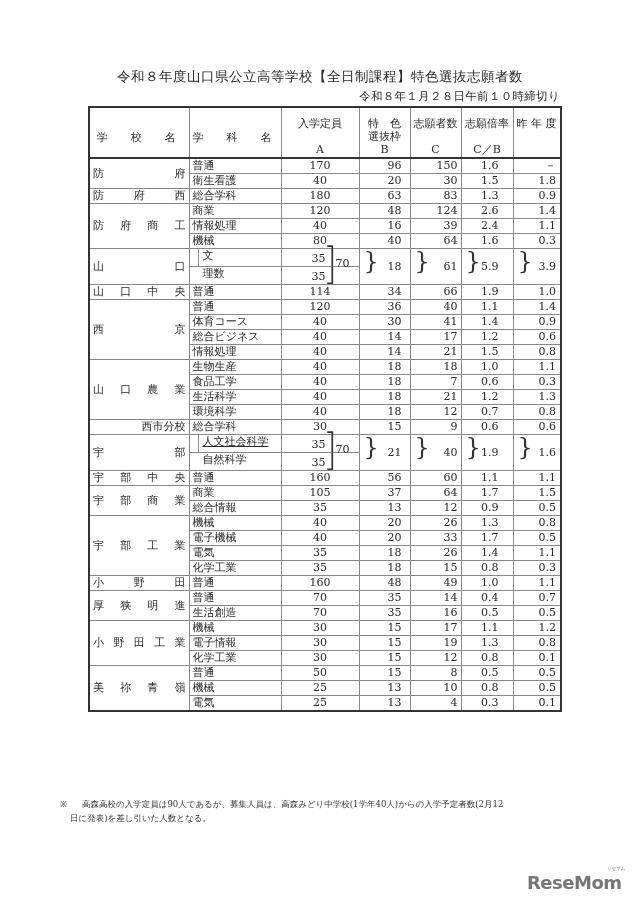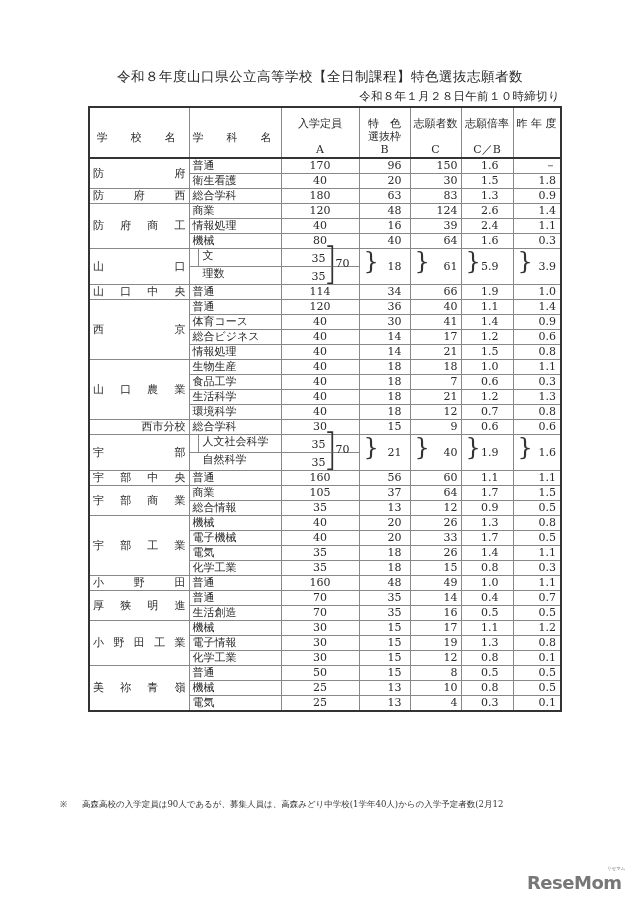--- a/index.html
+++ b/index.html
@@ -287,21 +287,21 @@
       <tr>
         <td class="school" rowspan="2">
           <div class="school-inner">
             <span>宇</span>
             <span>部</span>
           </div>
         </td>
         <td class="dept" style="padding: 0px; border-bottom: 1px solid rgb(136, 136, 136);">
           <div class="sub" style="position: relative;">
             <div class="vtag" style="writing-mode: vertical-rl; height: 28px; position: absolute;">文理探究</div>
-            <span style="padding-left: 13px;">人文社会科学</span>
+            <span style="padding-left: 13px; text-decoration: underline;">人文社会科学</span>
           </div>
         </td>
         <td class="numr" style="text-align: left; padding-left: 0px; position: relative; overflow: visible;"><span style="display: inline-block; width: 44px; text-align: right;">35</span><span class="brace">⎤</span><span style="position: absolute; left: 54px; top: 8px;">70</span></td>
         <td class="numr" rowspan="2" style="padding-right: 8px; position: relative;"><span class="brace" style="position: absolute; left: 4px; top: 5px; font-size: 24px; font-weight: 100;">}</span><span>21</span></td>
         <td class="numr" rowspan="2" style="position: relative;"><span class="brace" style="position: absolute; left: 4px; top: 5px; font-size: 24px; font-weight: 100;">}</span><span>40</span></td>
         <td class="numr" rowspan="2" style="padding-right: 14px; position: relative;"><span class="brace" style="position: absolute; left: 4px; top: 5px; font-size: 24px; font-weight: 100;">}</span><span>1.9</span></td>
         <td class="numr" rowspan="2" style="padding-right: 4px; position: relative;"><span class="brace" style="position: absolute; left: 4px; top: 5px; font-size: 24px; font-weight: 100;">}</span><span>1.6</span></td>
       </tr>
       <tr>
         <td class="dept" style="padding: 0px;">
@@ -493,16 +493,17 @@
         <td class="numr" style="padding-right: 8px;"><span>13</span></td>
         <td class="numr"><span>4</span></td>
         <td class="numr" style="padding-right: 14px;"><span>0.3</span></td>
         <td class="numr" style="padding-right: 4px;"><span>0.1</span></td>
       </tr>
     </tbody>
 </table>
 
 <div class="footnote">
   <div><span class="mark">※</span><span>高森高校の入学定員は90人であるが、募集人員は、高森みどり中学校(1学年40人)からの入学予定者数(2月12</span></div>
+  <div style="padding-left:10px">日に発表)を差し引いた人数となる。</div>
 </div>
 
 <div class="logo-kana">リセマム</div>
 <div class="logo">ReseMom</div>
 
 </body></html>

